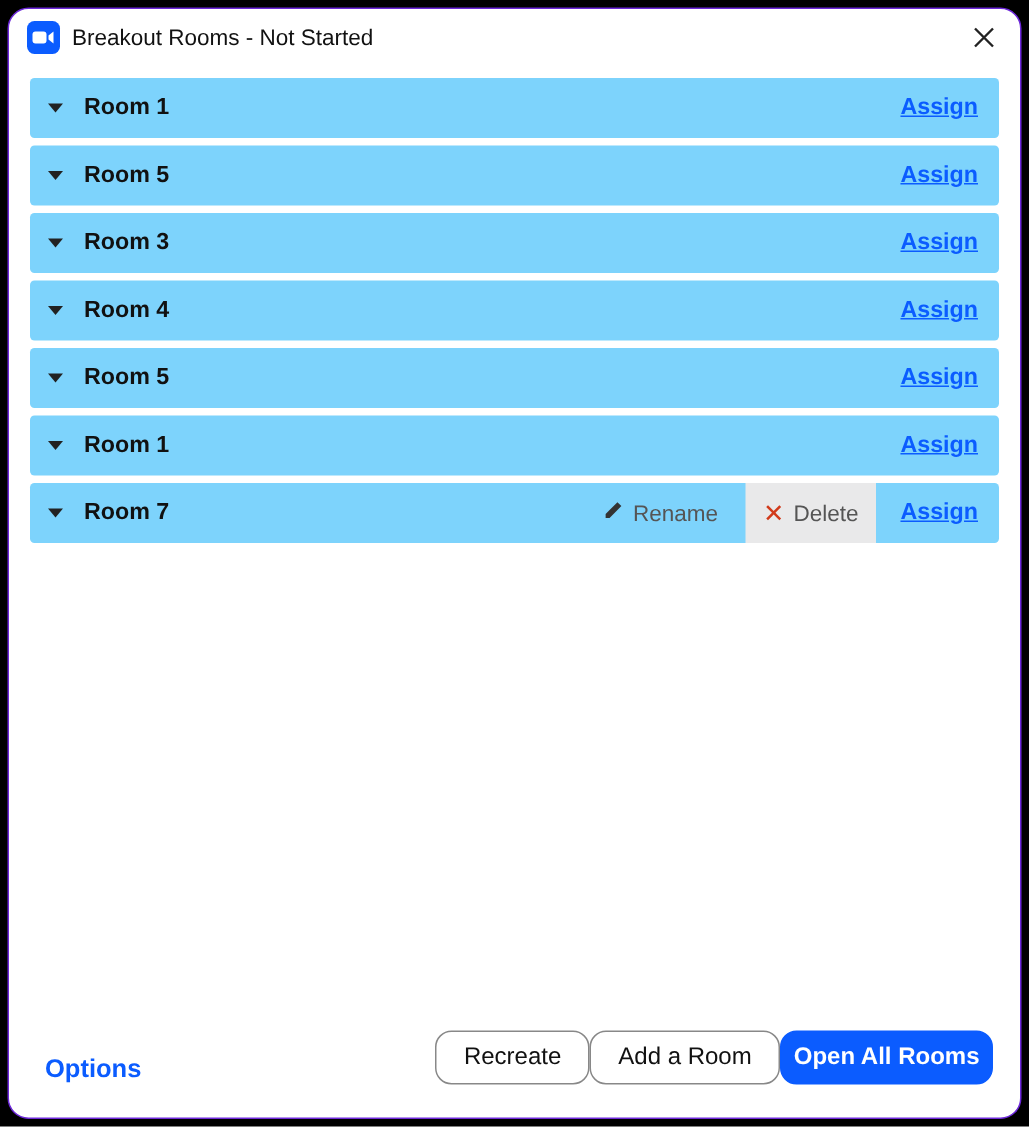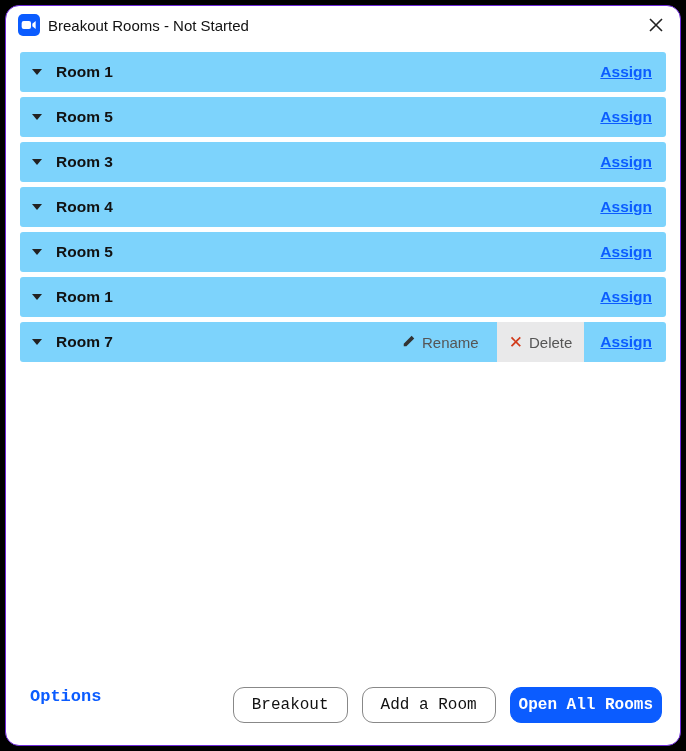--- a/index.html
+++ b/index.html
@@ -103,24 +103,22 @@
     .assign {
       color: #0b5cff;
       font-weight: 600;
       font-size: 15.5px;
       cursor: pointer;
       margin-left: 10px;
       text-decoration: underline;
     }
     .footer {
       display: flex;
-      align-items: flex-start;
+      align-items: flex-end;
       padding: 18px 18px 22px 24px;
-      gap: 14px;
-      font-family: Liberation Mono, monospace;
     }
     .options-link {
       color: #0b5cff;
       font-weight: 600;
       font-size: 17px;
       cursor: pointer;
     }
     .footer-spacer { flex: 1; }
     .btn {
       border: 1.5px solid #888;
@@ -210,17 +208,17 @@
           <span class="x-red">✕</span>
           <span>Delete</span>
         </div>
         <div class="assign">Assign</div>
       </div>
     </div>
 
   <div class="footer">
     <div class="options-link">Options</div>
     <div class="footer-spacer"></div>
-    <button class="btn">Breakout</button>
+    <button class="btn">Recreate</button>
     <button class="btn">Add a Room</button>
     <button class="btn primary">Open All Rooms</button>
   </div>
 </div>
 
 </body></html>

